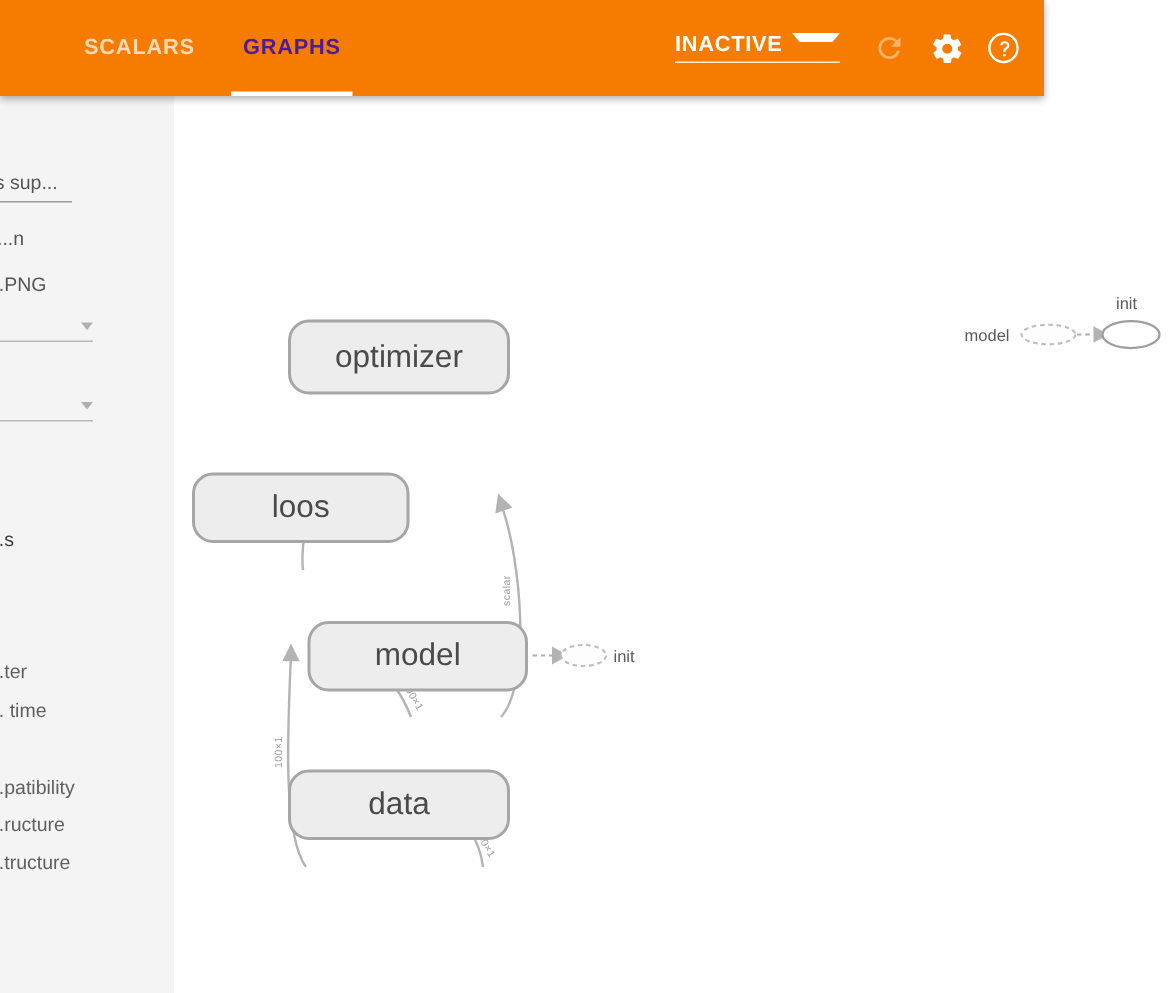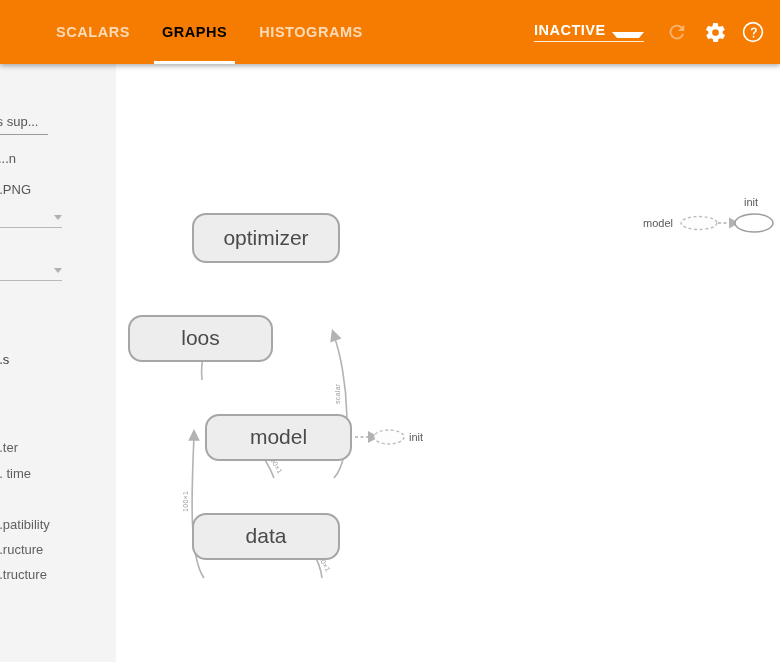--- a/index.html
+++ b/index.html
@@ -6,41 +6,41 @@
   body{
     width:780px;height:662px;overflow:hidden;
     background:#ffffff;
     font-family:"Liberation Sans","DejaVu Sans",sans-serif;
     -webkit-font-smoothing:antialiased;
   }
   #app{position:relative;width:780px;height:662px;overflow:hidden;}
 
   
   .header{
-    position:absolute;left:0;top:0;width:780px;height:64px;
+    position:absolute;left:0;top:0;width:696px;height:64px;
     background:#f57c00;
     box-shadow:0 2px 5px rgba(0,0,0,.32);
     z-index:10;
   }
   .tabs{position:absolute;left:40px;top:0;height:64px;display:flex;align-items:flex-start;}
   .tab{
     position:relative;height:64px;display:flex;align-items:center;
     padding:0 16px;margin:0;
     color:rgba(255,255,255,.72);
     font-size:14.5px;font-weight:bold;letter-spacing:.55px;
     cursor:pointer;white-space:nowrap;
   }
-  .tab.active{color:#000000;}
+  .tab.active{color:#4c1d95;}
   .tab.active::after{
     content:"";position:absolute;left:8px;right:8px;bottom:0;height:3px;background:#ffffff;
   }
 
   .hdr-right{position:absolute;right:8px;top:0;height:64px;display:flex;align-items:center;}
   .run-select{
-    position:relative;display:flex;align-items:flex-end;
+    position:relative;display:flex;align-items:flex-start;
     margin-right:14px;padding-bottom:3px;
     border-bottom:1px solid rgba(255,255,255,.85);
     cursor:pointer;min-width:110px;
   }
   .run-select .val{
     color:#ffffff;font-size:14.5px;font-weight:bold;letter-spacing:.5px;white-space:nowrap;
   }
   .caret{
     margin-left:auto;padding-left:22px;
     width:0;height:0;border-left:5px solid transparent;border-right:5px solid transparent;
@@ -110,21 +110,20 @@
 </head>
 <body>
 
 <div id="app">
 
   <div class="header">
 
     <div class="tabs">
       <div class="tab">SCALARS</div>
       <div class="tab active">GRAPHS</div>
-      <div class="tab">HISTOGRAMS</div>
     </div>
 
     <div class="hdr-right">
 
       <div class="run-select">
         <span class="val">INACTIVE</span>
         <span class="caret"></span>
       </div>
 
       <div class="ico-btn">

